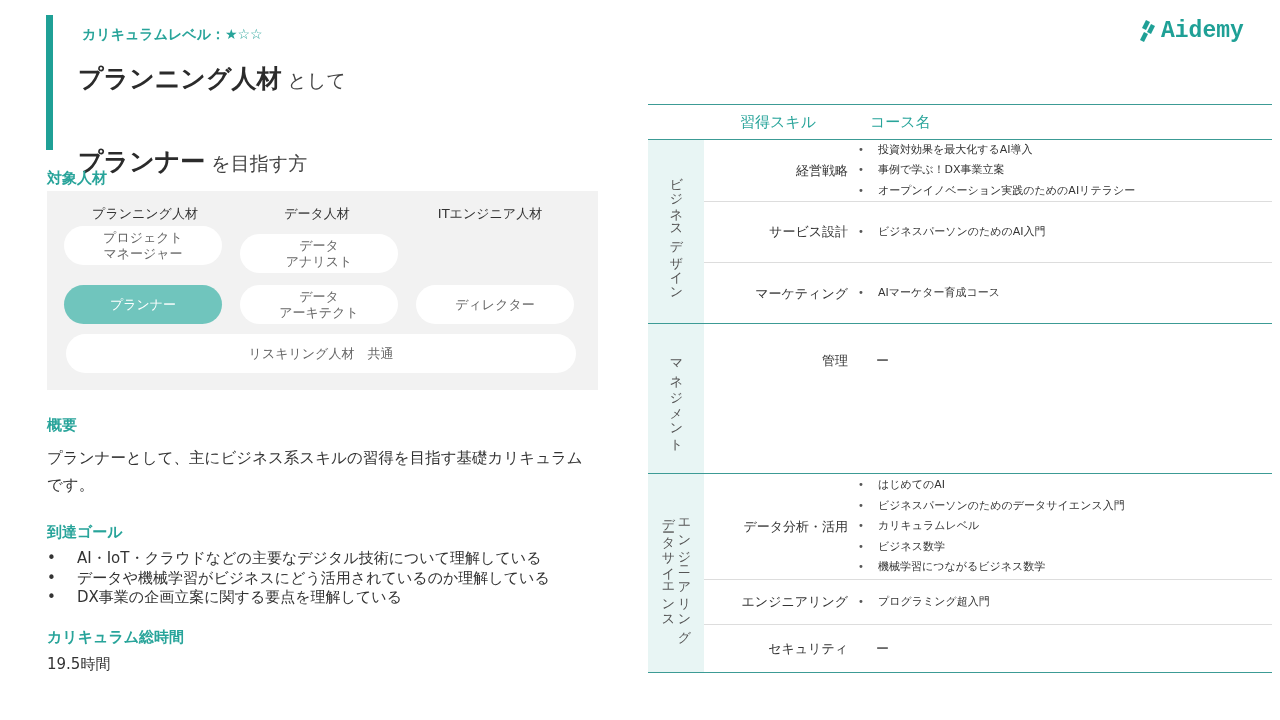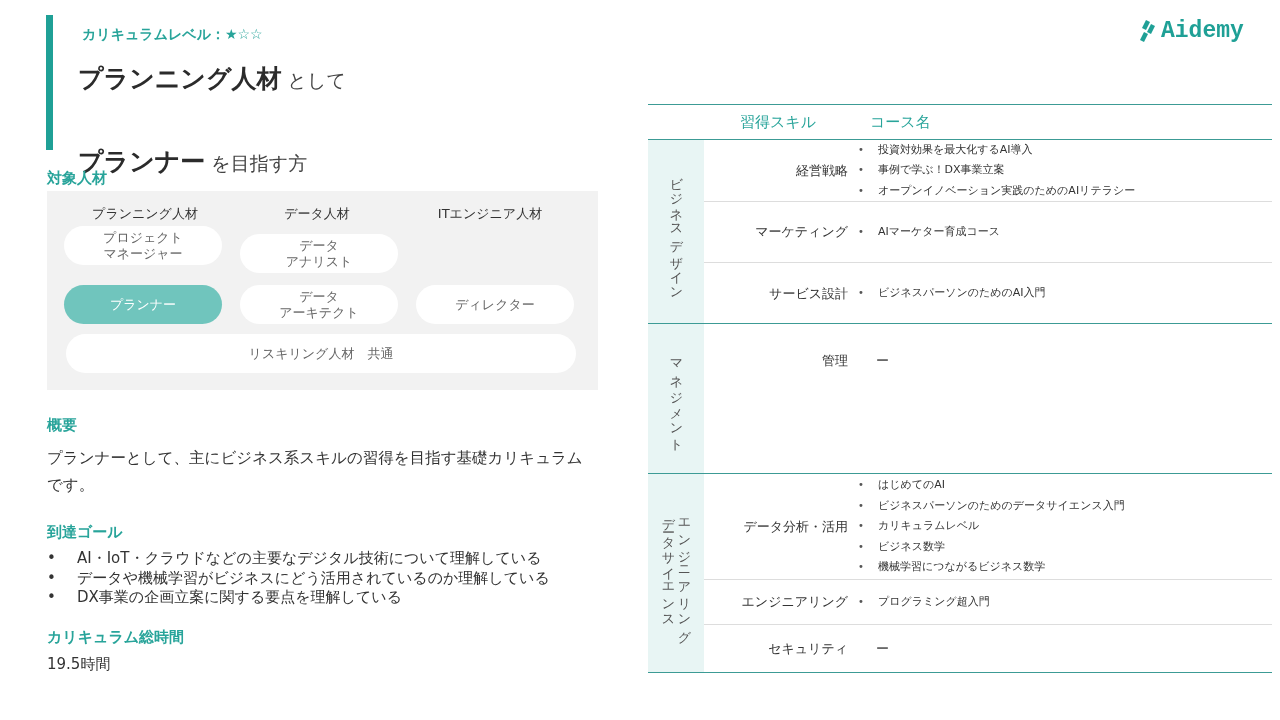--- a/index.html
+++ b/index.html
@@ -116,29 +116,29 @@
     <div class="rows">
       <div class="row" style="height:62px">
         <div class="skill">経営戦略</div>
         <ul class="courses">
           <li>投資対効果を最大化するAI導入</li>
           <li>事例で学ぶ！DX事業立案</li>
           <li>オープンイノベーション実践のためのAIリテラシー</li>
         </ul>
       </div>
       <div class="row" style="height:61px">
+        <div class="skill">サービス設計</div>
+        <ul class="courses">
+            <li>ビジネスパーソンのためのAI入門</li>
+          </ul>
+      </div>
+      <div class="row" style="height:61px">
         <div class="skill">マーケティング</div>
         <ul class="courses">
             <li>AIマーケター育成コース</li>
-          </ul>
-      </div>
-      <div class="row" style="height:61px">
-        <div class="skill">サービス設計</div>
-        <ul class="courses">
-            <li>ビジネスパーソンのためのAI入門</li>
           </ul>
       </div>
     </div>
   </div>
 
   <div class="group" style="height:150px">
     <div class="group-label">
         <span class="vtext">マネジメント</span>
       </div>
     <div class="rows">

